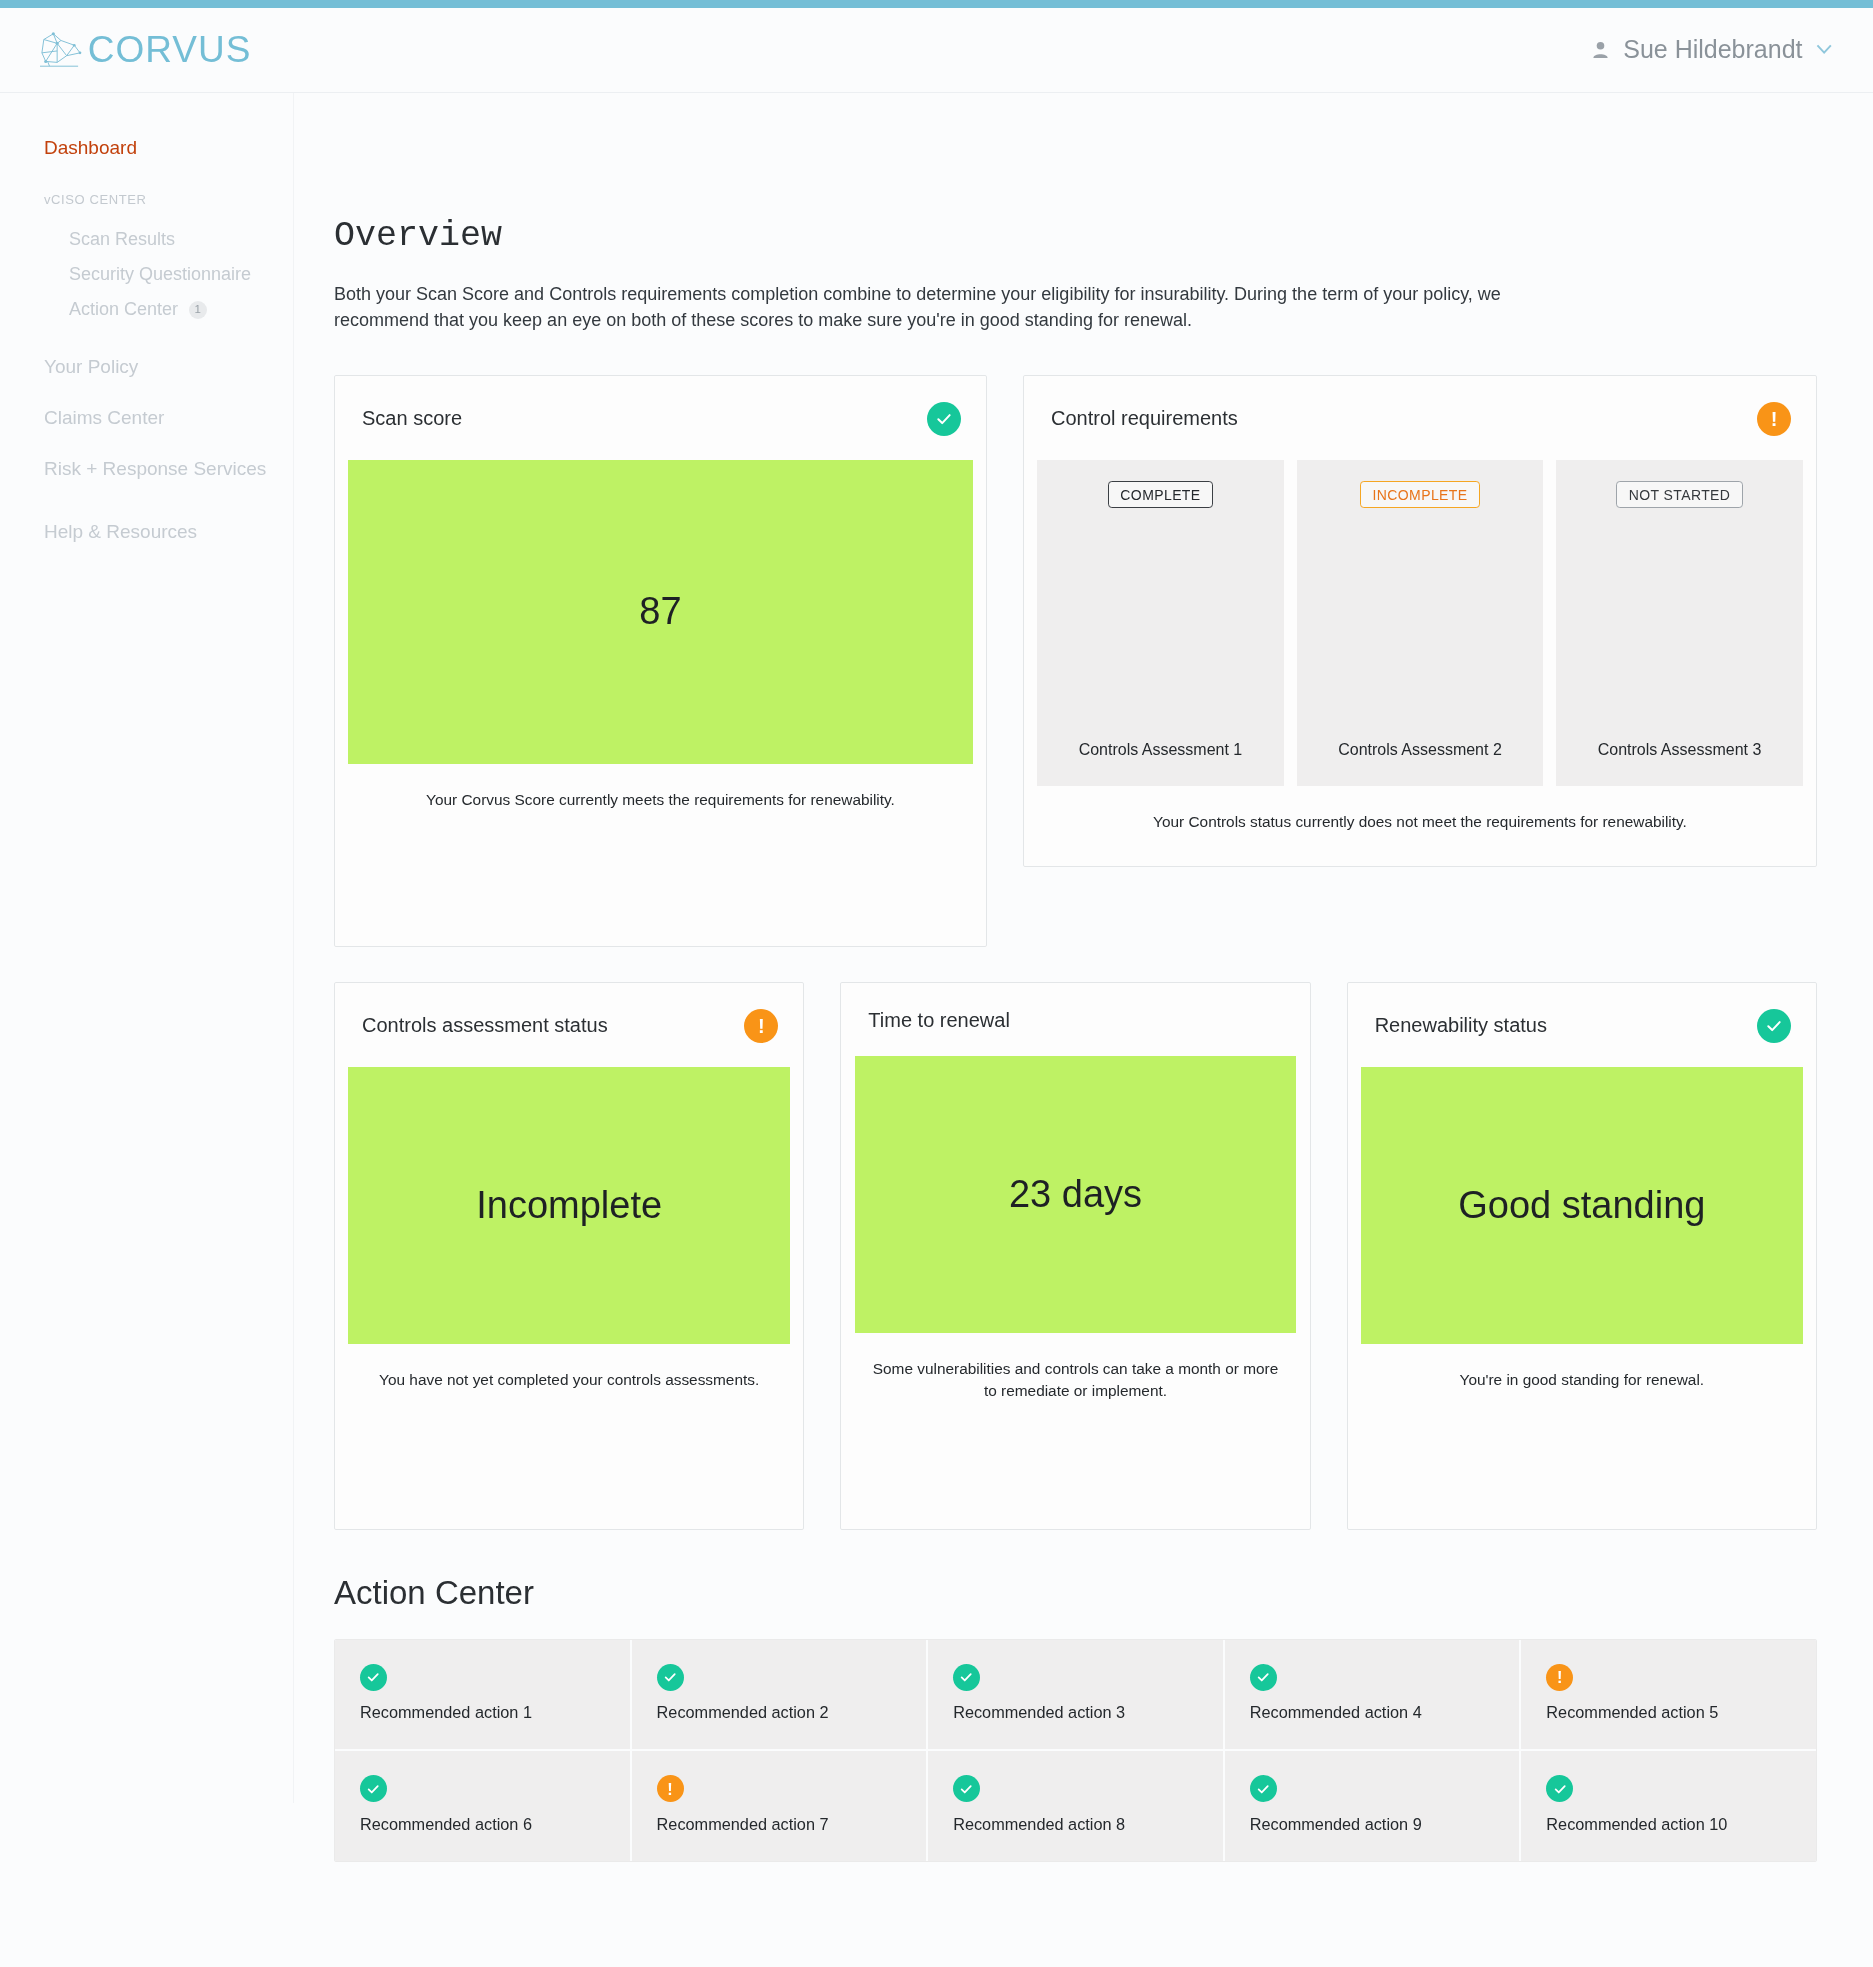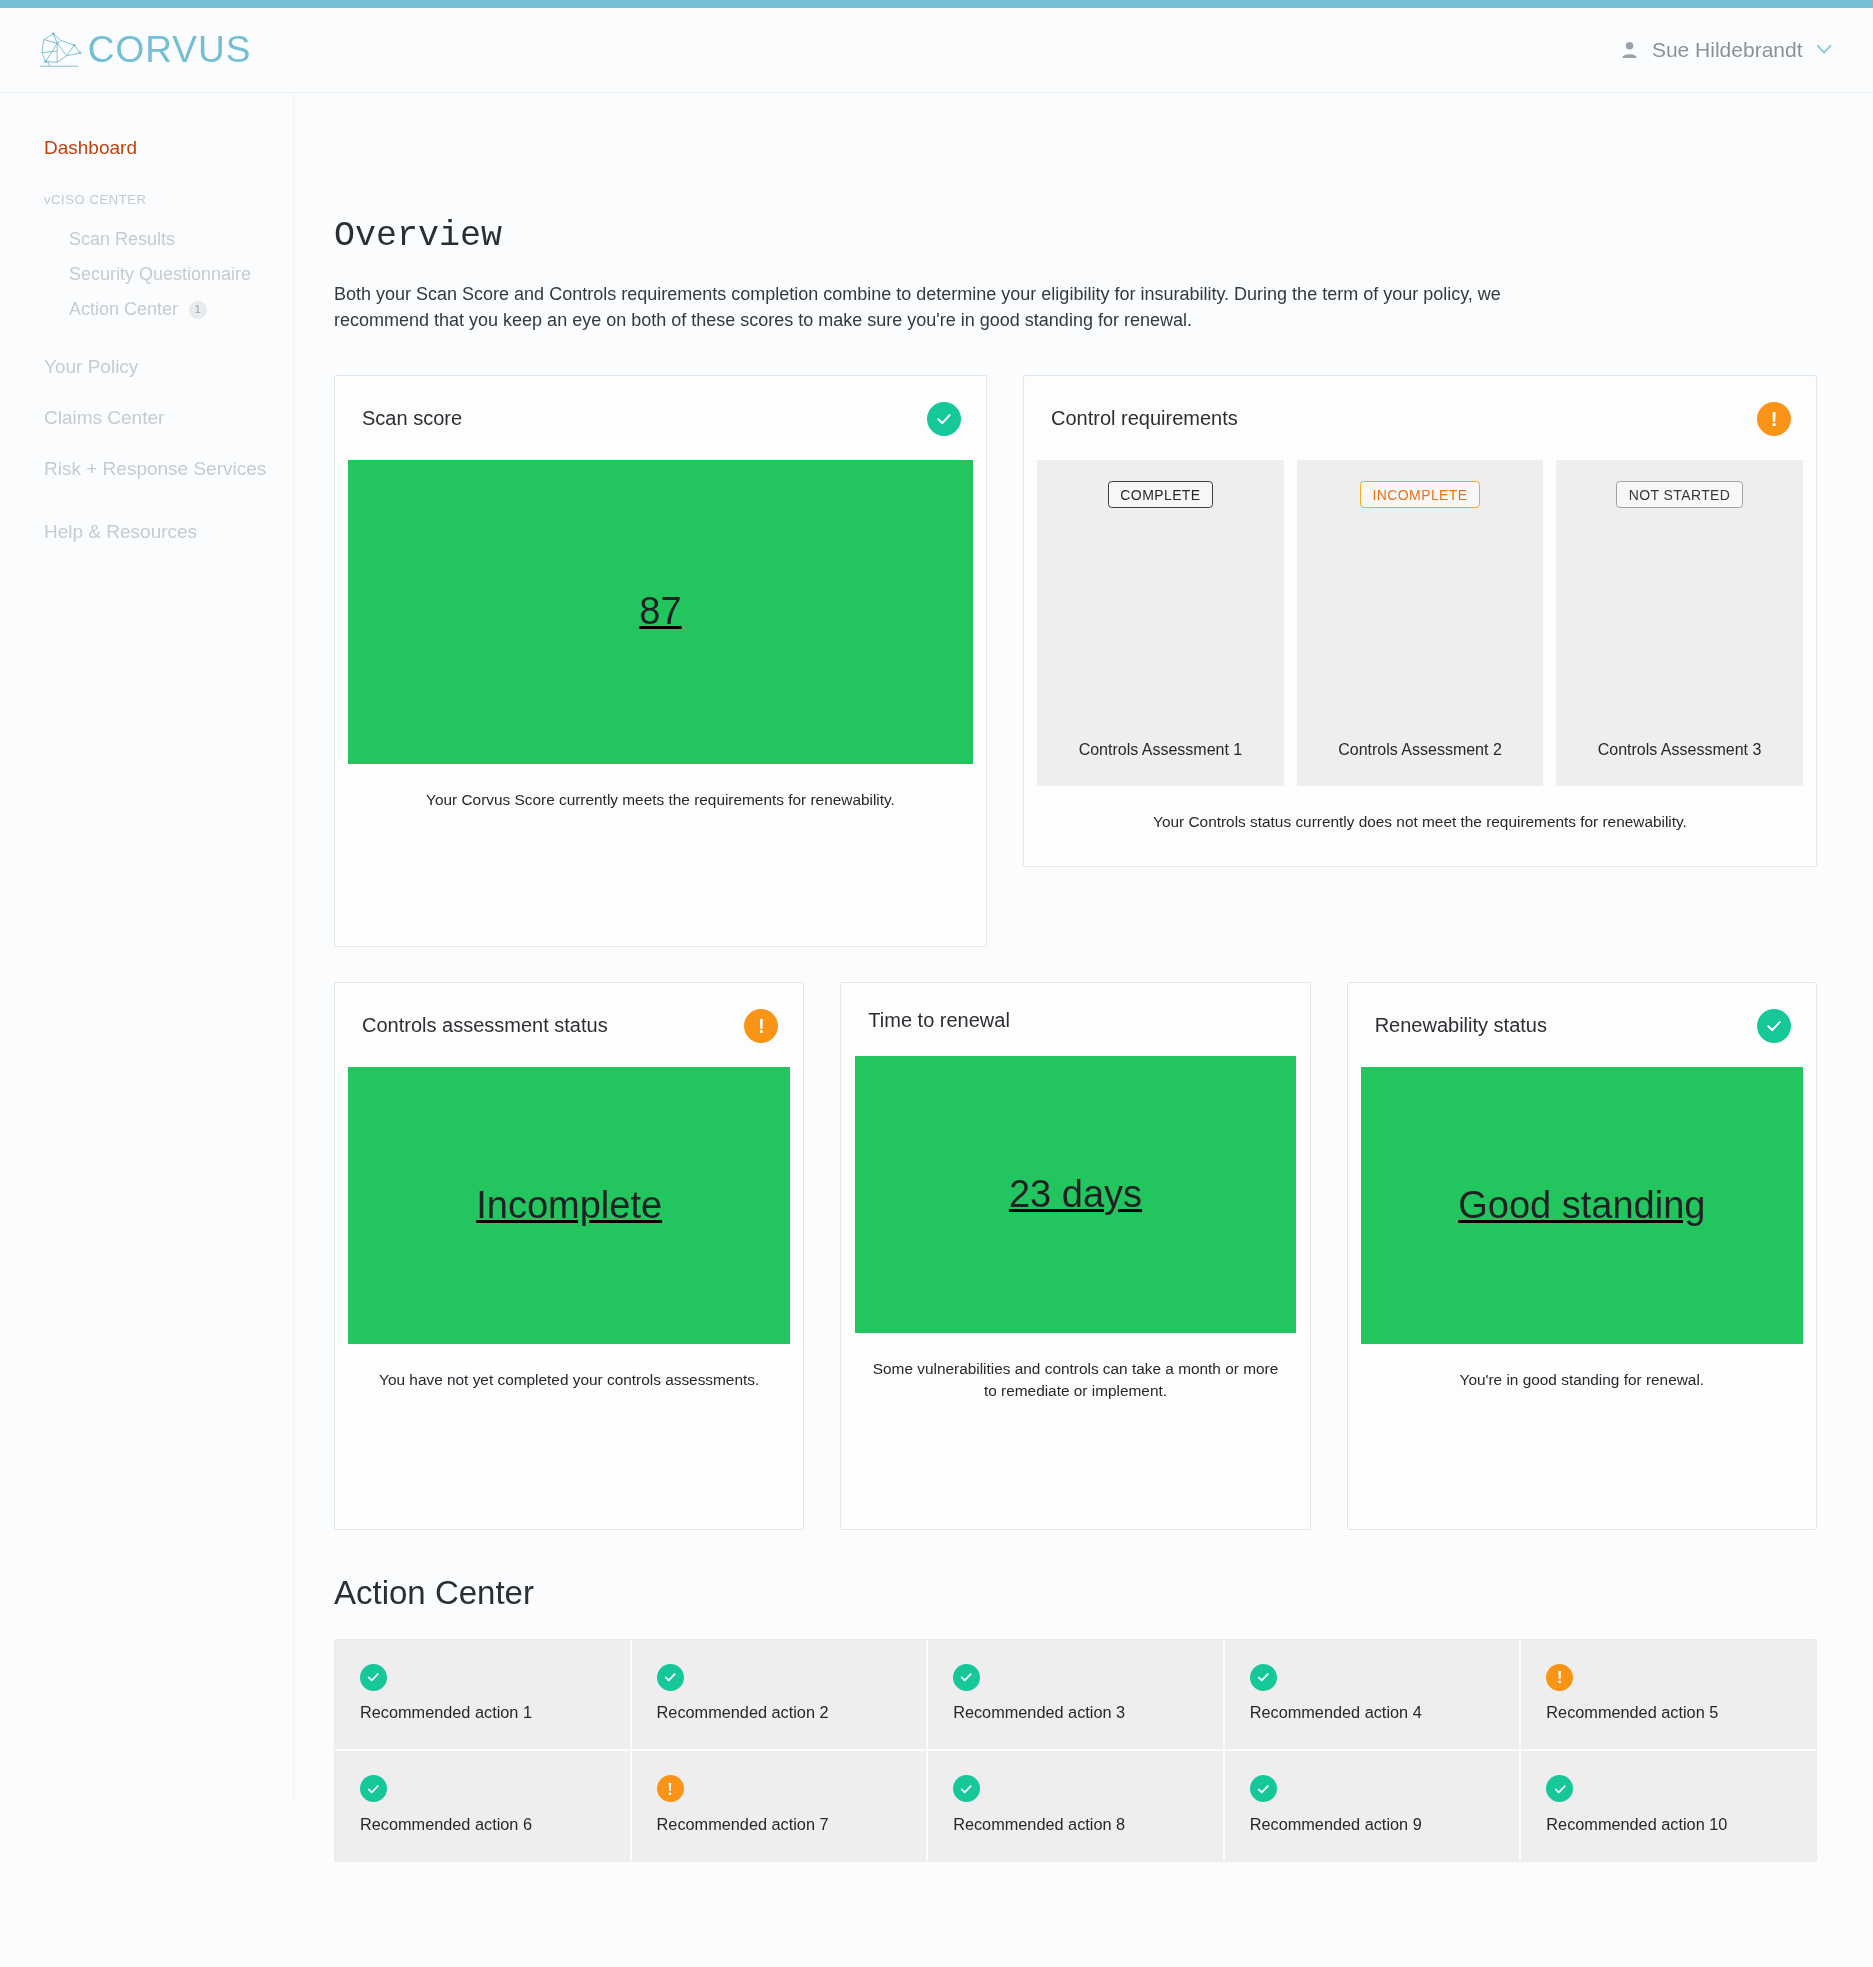--- a/index.html
+++ b/index.html
@@ -30,21 +30,21 @@
     letter-spacing: 1px;
     color: #74bed6;
     font-weight: 400;
   }
   .user-menu {
     display: flex; align-items: center; gap: 13.4px;
     padding: 5.8px 3.8px;
     cursor: pointer;
   }
   .user-icon { width: 19px; height: 19px; display: block; }
-  .user-name { font-size: 21px; color: #8a9299; font-weight: 400; }
+  .user-name { font-size: 25px; color: #8a9299; font-weight: 400; }
   .chev { width: 16.3px; height: 10.6px; display: block; }
 
   
   .shell { display: flex; align-items: flex-start; min-height: 1710px; background: #fbfcfd; }
 
   
   .sidebar {
     width: 294px;
     flex: 0 0 294px;
     padding: 44px 0 0 0;
@@ -132,24 +132,24 @@
   }
   .status-ok { background: #16c79a; }
   .status-warn { background: #f99417; }
   .status-dot svg { display: block; }
   .status-bang {
     color: #ffffff; font-size: 20px; line-height: 1; font-weight: 700;
     font-family: "Liberation Sans", sans-serif;
   }
 
   .placeholder {
-    background: #22c55e;
+    background: #bef264;
     margin: 0 13.4px;
     flex: 1;
-    display: flex; align-items: center; justify-content: center; text-decoration: underline;
+    display: flex; align-items: center; justify-content: center;
   }
   .big-value { font-size: 38px; color: #1e2124; font-weight: 400; }
   .card-foot {
     padding: 25px 29px 33px;
     text-align: center;
     font-size: 15.4px;
     color: #25292d;
     line-height: 1.45;
   }
 

